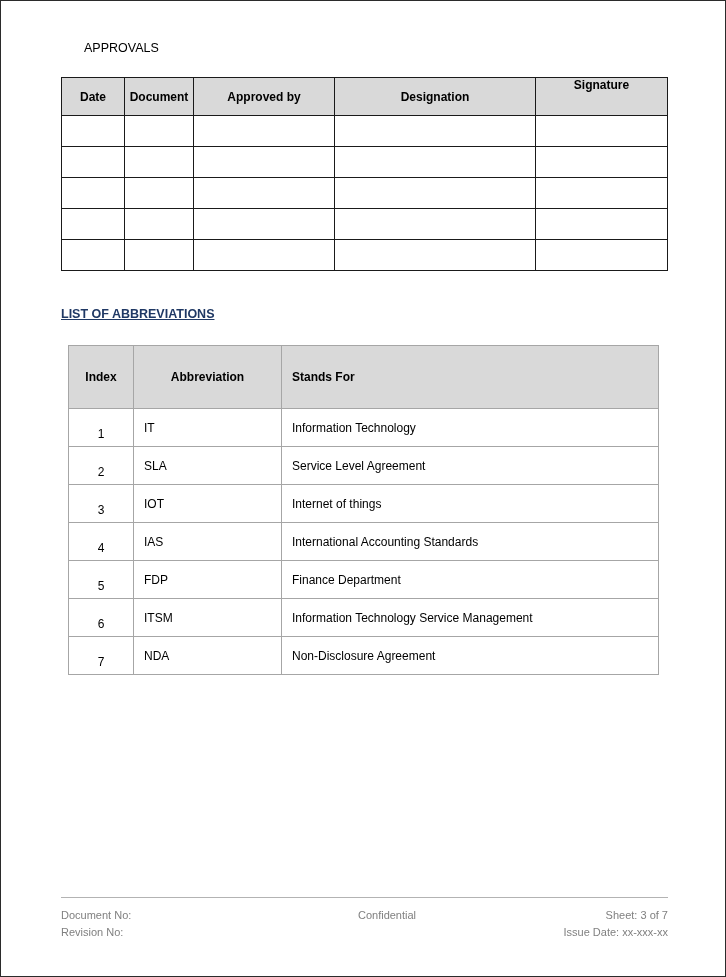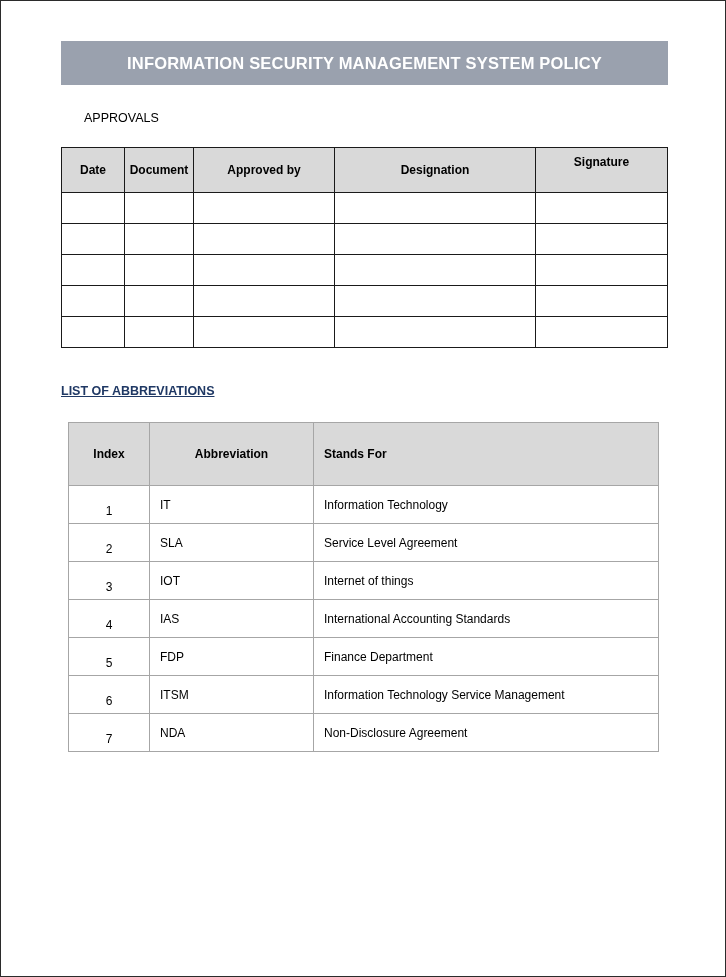--- a/index.html
+++ b/index.html
@@ -78,21 +78,20 @@
     background: #d9d9d9;
     font-size: 12px;
     font-weight: bold;
     color: #000000;
     height: 37px;
     vertical-align: middle;
     text-align: center;
   }
   .approvals-table th.raised {
     vertical-align: top;
-    padding-top: 7px;
   }
   .approvals-table td {
     height: 30px;
     background: #ffffff;
   }
 
   
   .abbrev-wrap {
     padding-left: 7px;
   }
@@ -109,21 +108,21 @@
   }
   .abbrev-table th {
     background: #d9d9d9;
     font-weight: bold;
     height: 62px;
     vertical-align: middle;
     text-align: left;
   }
   .abbrev-table th.center {
     text-align: center;
-    padding: 0 12px;
+    padding: 0 4px;
   }
   .abbrev-table td {
     height: 32px;
     background: #ffffff;
     vertical-align: middle;
   }
   .abbrev-table td.index-cell {
     text-align: center;
     padding: 0 4px;
     vertical-align: bottom;
@@ -152,23 +151,20 @@
   .footer-col-center { flex: 1 1 auto;  text-align: center; }
   .footer-col-right  { flex: 0 0 200px; text-align: right; }
 </style>
 </head>
 <body>
 
 <div class="page">
 
   <div class="content">
 
-    <div class="title-banner">
-      <span class="title-text">INFORMATION SECURITY MANAGEMENT SYSTEM POLICY</span>
-    </div>
 
     <div class="section-label">APPROVALS</div>
 
     <table class="approvals-table">
       <thead>
         <tr>
           <th style="width:62px">Date</th>
           <th style="width:68px">Document</th>
           <th style="width:140px">Approved by</th>
           <th style="width:200px">Designation</th>
@@ -260,14 +256,27 @@
             <td class="index-cell">7</td>
             <td>NDA</td>
             <td>Non-Disclosure Agreement</td>
           </tr>
         </tbody>
       </table>
     </div>
 
   </div>
 
+  <div class="footer">
+    <div class="footer-rule"></div>
+    <div class="footer-row">
+      <div class="footer-col-left">Document No:</div>
+      <div class="footer-col-center">Confidential</div>
+      <div class="footer-col-right">Sheet: 3 of 7</div>
+    </div>
+    <div class="footer-row">
+      <div class="footer-col-left">Revision No:</div>
+      <div class="footer-col-center"></div>
+      <div class="footer-col-right">Issue Date: xx-xxx-xx</div>
+    </div>
+  </div>
 
 </div>
 
 </body></html>

